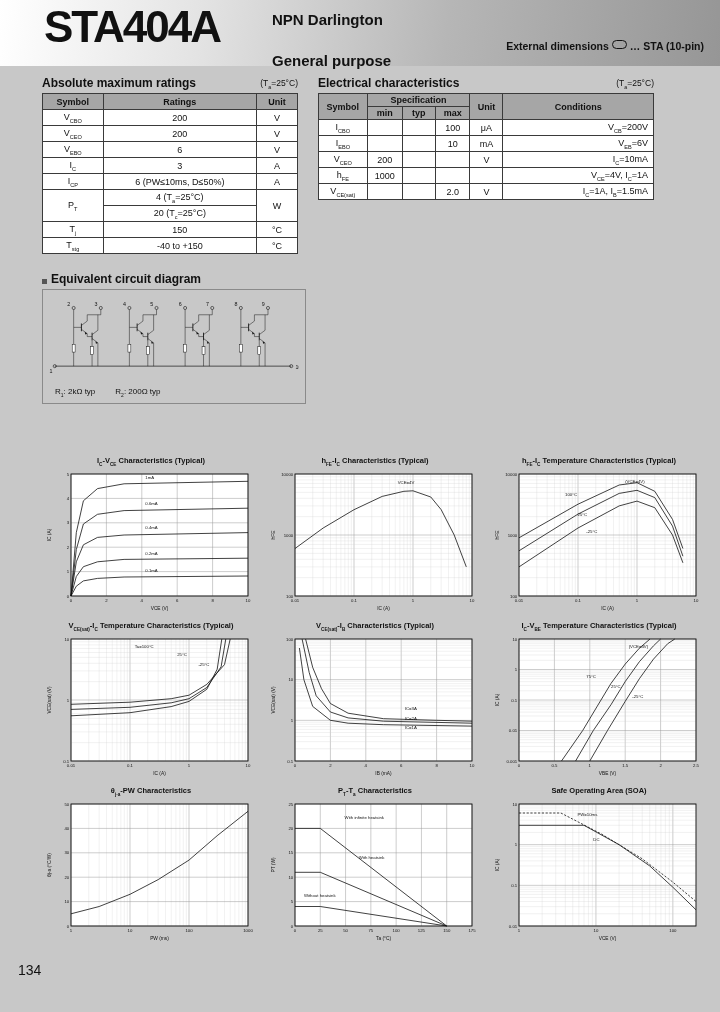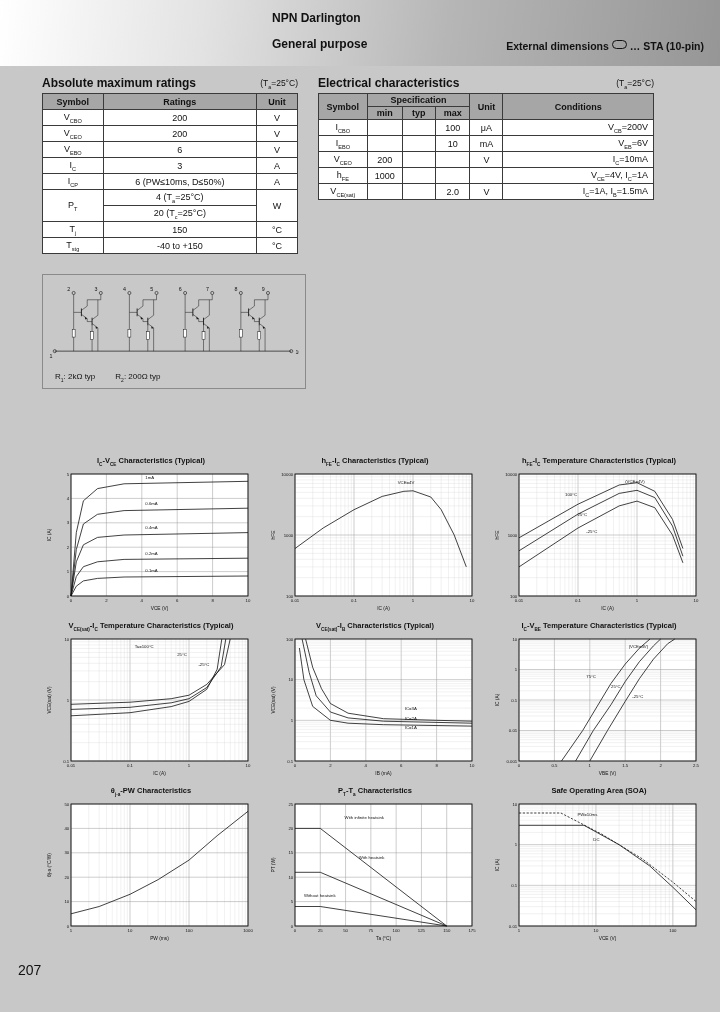--- a/index.html
+++ b/index.html
@@ -10,22 +10,22 @@
     font-family:"Liberation Sans", sans-serif;
   }
   sub { font-size:0.62em; }
 
   
   .banner { position:absolute; top:0; left:0; width:720px; height:66px;
     background:linear-gradient(97deg,#ffffff 0%,#e3e3e3 28%,#b6b6b6 62%,#969696 100%); }
   .part-number { position:absolute; left:44px; top:2px; font-size:44px; font-weight:900;
     letter-spacing:-2px; }
   .type-lines { position:absolute; left:272px; top:11px; }
-  .type1,.type2 { display:block; font-size:12px; font-weight:bold; }
-  .type2 { margin-top:12px; }
+  .type1,.type2 { display:block; font-size:15px; font-weight:bold; }
+  .type2 { margin-top:24px; }
   .extdims { position:absolute; right:16px; top:40px; font-size:10.5px; font-weight:bold;
     display:flex; align-items:flex-start; gap:3px; }
   .pkg-icon { display:inline-block; width:15px; height:9px; border:1.4px solid #111; border-radius:5px; }
 
   
   .sec-head { display:flex; justify-content:space-between; align-items:flex-end; margin-bottom:3px; }
   .sec-title { font-size:12px; font-weight:bold; }
   .sec-cond { font-size:8.5px; }
   .circ-bullet { width:5px; height:5px; background:#555; display:inline-block; margin:0 4px 2px 0; }
 
@@ -53,20 +53,21 @@
     margin-top:10px; row-gap:8px; column-gap:2px; }
   .chart-title { font-size:7.5px; font-weight:bold; text-align:center; margin-bottom:1px; height:10px; }
   .chart-cell svg { display:block; margin:0 auto; }
 
   .page-number { position:absolute; left:18px; top:962px; font-size:14px; }
 </style>
 </head>
 <body>
 
 <div class="banner">
+  <div class="part-number">STA404A</div>
   <div class="type-lines">
     <span class="type1">NPN Darlington</span>
     <span class="type2">General purpose</span>
   </div>
   <div class="extdims">
     <span>External dimensions</span>
     <span class="pkg-icon"></span>
     <span>…</span>
     <span>STA (10-pin)</span>
   </div>
@@ -204,20 +205,24 @@
           <td></td>
           <td>2.0</td>
           <td>V</td>
           <td class="cond">I<sub>C</sub>=1A, I<sub>B</sub>=1.5mA</td>
         </tr>
       </tbody>
   </table>
 </div>
 
 <div id="circuit-section">
+  <div class="sec-head" style="justify-content:flex-start">
+    <span class="circ-bullet"></span>
+    <span class="sec-title">Equivalent circuit diagram</span>
+  </div>
   <div id="circuit-box">
     <svg id="circuit-svg" width="252" height="82" viewBox="0 0 520 168">
         <line x1="16" y1="140" x2="504" y2="140" stroke="#111" stroke-width="1.4"></line>
         <circle cx="16" cy="140" r="3.2" fill="none" stroke="#111" stroke-width="1.2"></circle>
         <text x="8" y="154" font-size="11" fill="#111" text-anchor="middle">1</text>
         <circle cx="504" cy="140" r="3.2" fill="none" stroke="#111" stroke-width="1.2"></circle>
         <text x="513" y="145" font-size="11" fill="#111" text-anchor="start">10</text>
         <circle cx="55" cy="20" r="3.2" fill="none" stroke="#111" stroke-width="1.2"></circle>
         <text x="45" y="16" font-size="11" fill="#111" text-anchor="middle">2</text>
         <line x1="55" y1="23.2" x2="55" y2="60" stroke="#111" stroke-width="1"></line>
@@ -873,13 +878,13 @@
           <rect x="26" y="7" width="177" height="122" fill="none" stroke="#111" stroke-width="0.9"></rect>
           <text x="114.5" y="143.2" font-size="4.8" text-anchor="middle" fill="#111">VCE (V)</text>
           <text font-size="4.8" text-anchor="middle" fill="#111" transform="translate(6,68) rotate(-90)">IC (A)</text>
           <text x="84.4" y="19.2" font-size="4.3" fill="#111">PW=10ms</text>
           <text x="100.3" y="43.6" font-size="4.3" fill="#111">DC</text>
         </svg>
       </div>
     </div>
 </div>
 
-<div class="page-number">207</div>
+<div class="page-number">134</div>
 
 </body></html>

